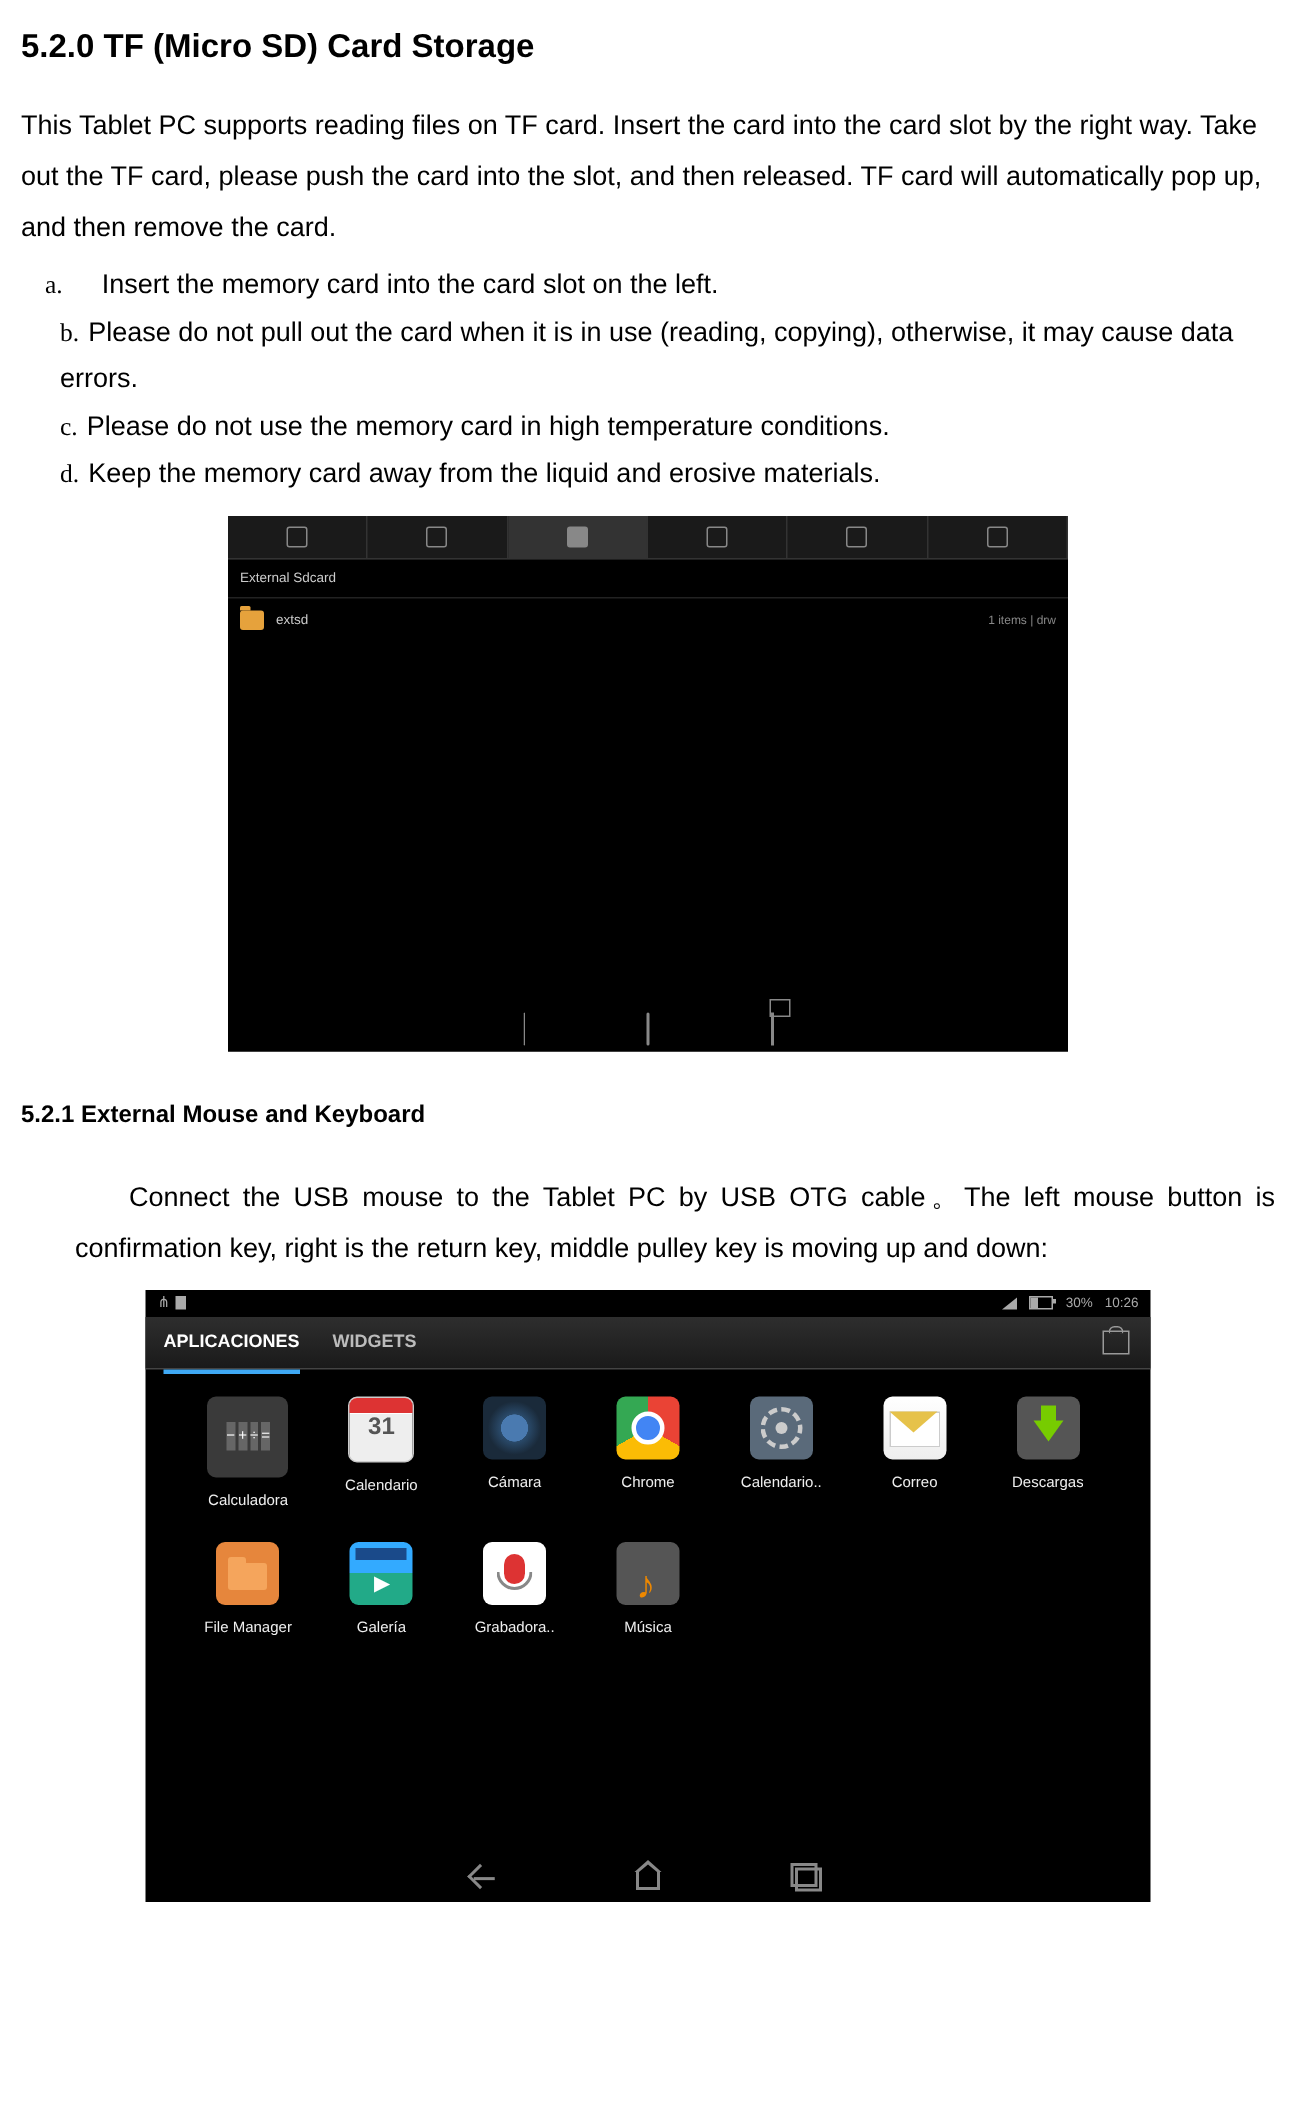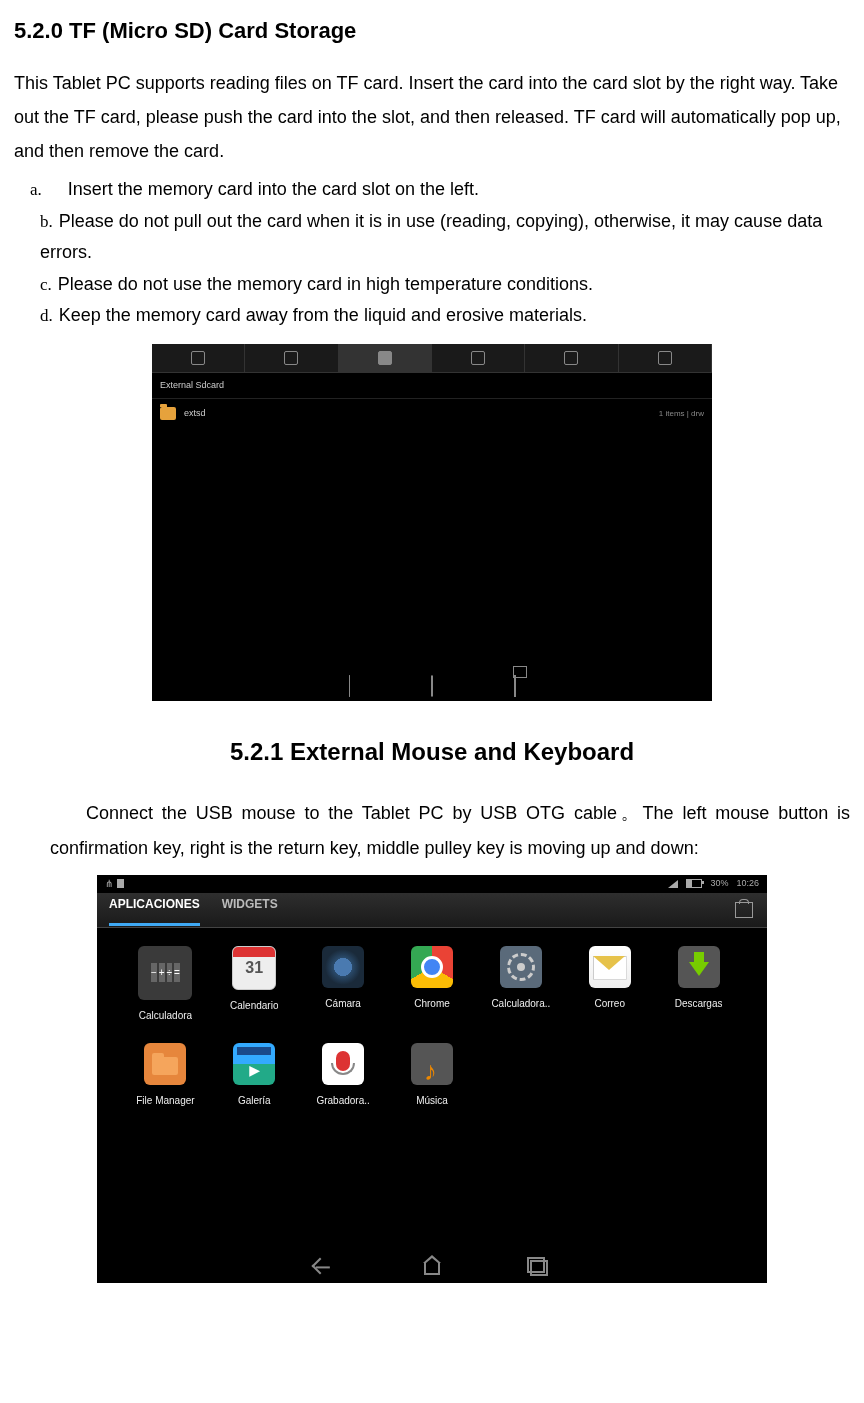--- a/index.html
+++ b/index.html
@@ -108,24 +108,23 @@
   .nav-back::before {
     content:""; width:12px; height:8px; border:1px solid #888; border-radius:4px 0 0 4px; border-right:none;
     transform: skewX(-10deg);
   }
   .nav-home::before { content:""; width:12px; height:12px; border:1px solid #888; border-radius:2px; transform: rotate(0deg);}
   .nav-recent::before { content:""; width:12px; height:10px; border:1px solid #888; }
   .nav-recent::after { content:""; width:12px; height:10px; border:1px solid #888; position:absolute; margin-left:-3px; margin-top:-3px;}
 
   
   h3 {
-    font-size: 24px;
+    font-size: 16px;
     font-weight: bold;
     margin: 28px 0 22px 0;
-    text-align: center;
   }
   p.body521 {
     margin: 0 0 10px 36px;
     text-align: justify;
   }
   p.body521 .indent { display:inline-block; width:36px; }
 
   
   .shot2 {
     width: 670px;
@@ -151,21 +150,21 @@
     width:0; height:0; border-style:solid; border-width:0 0 8px 10px;
     border-color: transparent transparent #aaa transparent;
   }
   .batt-icon { width:14px; height:7px; border:1px solid #aaa; position:relative;}
   .batt-icon::after { content:""; position:absolute; right:-3px; top:1px; width:2px; height:3px; background:#aaa;}
   .batt-icon::before { content:""; position:absolute; left:0; top:0; bottom:0; width:30%; background:#aaa;}
 
   .shot2 .drawer-tabs {
     height: 34px;
     display: flex;
-    align-items: flex-start;
+    align-items: center;
     padding: 0 12px;
     gap: 22px;
     font-size: 12px;
     font-weight: bold;
     background: linear-gradient(#2e2e2e,#1a1a1a);
     border-bottom: 1px solid #444;
     position: relative;
   }
   .shot2 .drawer-tabs .tab-label.active {
     color: #fff;
@@ -391,21 +390,21 @@
       <div class="app">
         <div class="app-icon i-cam"></div>
         <div class="app-label">Cámara</div>
       </div>
       <div class="app">
         <div class="app-icon i-chrome"></div>
         <div class="app-label">Chrome</div>
       </div>
       <div class="app">
         <div class="app-icon i-settings"></div>
-        <div class="app-label">Calculadora..</div>
+        <div class="app-label">Calendario..</div>
       </div>
       <div class="app">
         <div class="app-icon i-mail"></div>
         <div class="app-label">Correo</div>
       </div>
       <div class="app">
         <div class="app-icon i-dl"></div>
         <div class="app-label">Descargas</div>
       </div>
       <div class="app">

